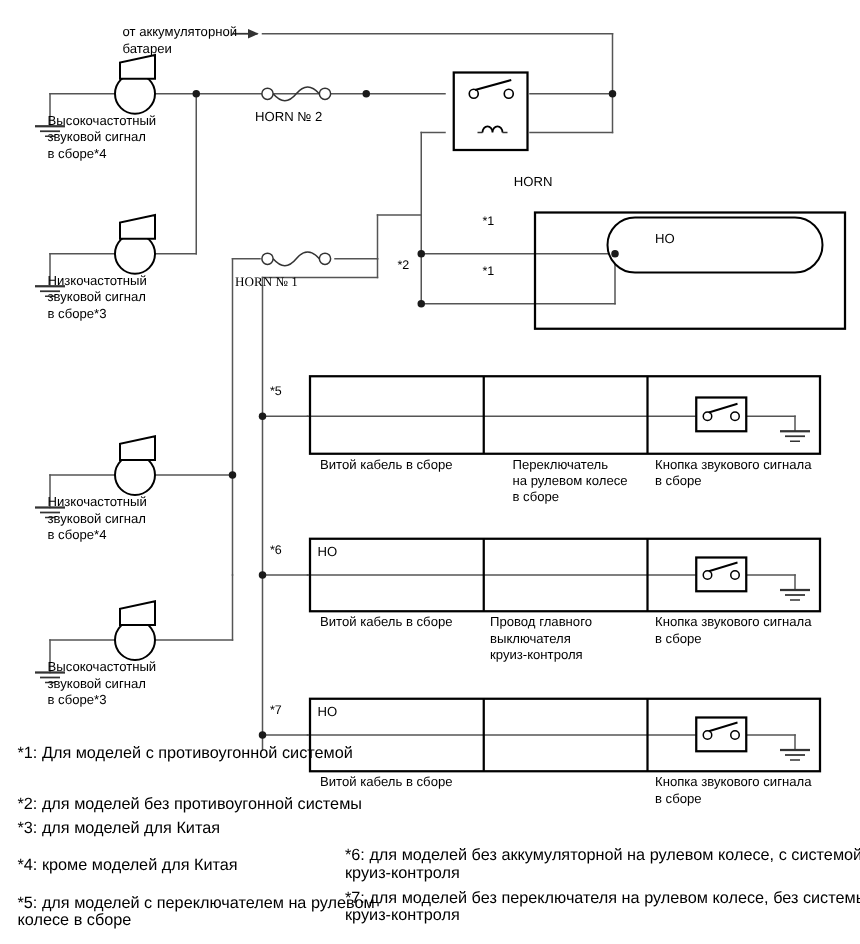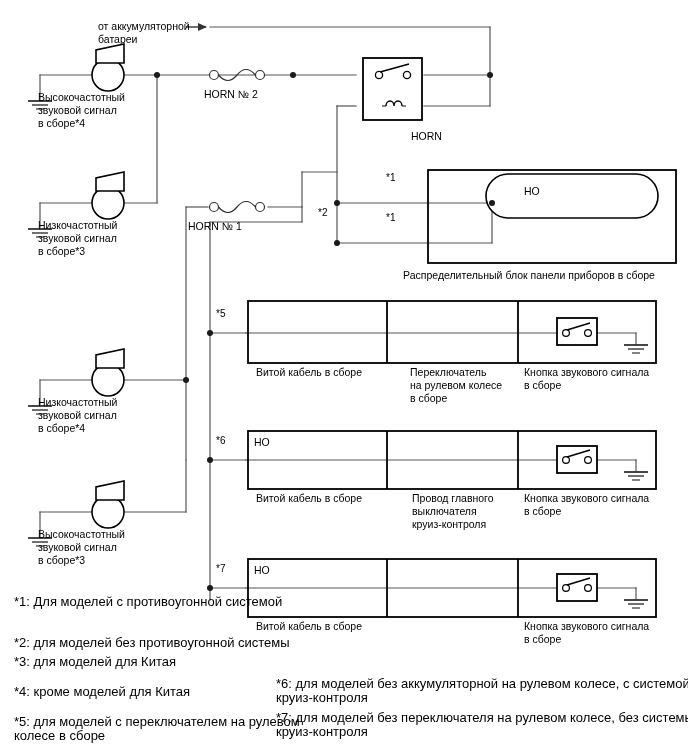--- a/index.html
+++ b/index.html
@@ -268,47 +268,46 @@
 
   <div class="lbl" style="left:38px; top:91px;"><span>Высокочастотный</span><br><span>звуковой сигнал</span><br><span>в сборе*4</span></div>
 
   <div class="lbl" style="left:38px; top:219px;"><span>Низкочастотный</span><br><span>звуковой сигнал</span><br><span>в сборе*3</span></div>
 
   <div class="lbl" style="left:38px; top:396px;"><span>Низкочастотный</span><br><span>звуковой сигнал</span><br><span>в сборе*4</span></div>
 
   <div class="lbl" style="left:38px; top:528px;"><span>Высокочастотный</span><br><span>звуковой сигнал</span><br><span>в сборе*3</span></div>
 
   <div class="lbl" style="left:188px; top:88px;margin-left:16px;">HORN № 2</div>
-  <div class="lbl" style="left:188px; top:220px;">HORN № 1</div>
-
-  <div class="lbl" style="left:373px; top:130px;padding-left:38px;">HORN</div>
+  <div class="lbl" style="left:188px; top:220px;font-family:Liberation Serif, serif;">HORN № 1</div>
+
+  <div class="lbl" style="left:373px; top:140px;padding-left:38px;">HORN</div>
 
   <div class="lbl" style="left:524px; top:185px;">НО</div>
-  <div class="lbl" style="left:403px; top:269px;">Распределительный блок панели приборов в сборе</div>
 
   <div class="refmark" style="left:386px; top:172px;">*1</div>
   <div class="refmark" style="left:386px; top:212px;">*1</div>
   <div class="refmark" style="left:318px; top:207px;">*2</div>
 
   <div class="refmark" style="left:216px; top:308px;">*5</div>
   <div class="refmark" style="left:216px; top:435px;">*6</div>
   <div class="refmark" style="left:216px; top:563px;">*7</div>
 
   <div class="lbl" style="left:254px; top:436px;">НО</div>
   <div class="lbl" style="left:254px; top:564px;">НО</div>
 
   <div class="lbl" style="left:256px; top:366px;">Витой кабель в сборе</div>
   <div class="lbl" style="left:410px; top:366px;">Переключатель
 на рулевом колесе
 в сборе</div>
   <div class="lbl" style="left:524px; top:366px;">Кнопка звукового сигнала
 в сборе</div>
 
   <div class="lbl" style="left:256px; top:492px;">Витой кабель в сборе</div>
-  <div class="lbl" style="left:412px; top:492px;">Провод главного
+  <div class="lbl" style="left:392px; top:492px;">Провод главного
 выключателя
 круиз-контроля</div>
   <div class="lbl" style="left:524px; top:492px;">Кнопка звукового сигнала
 в сборе</div>
 
   <div class="lbl" style="left:256px; top:620px;">Витой кабель в сборе</div>
   <div class="lbl" style="left:524px; top:620px;">Кнопка звукового сигнала
 в сборе</div>
 
   <div class="note" style="left:14px; top:595px;">*1: Для моделей с противоугонной системой</div>

